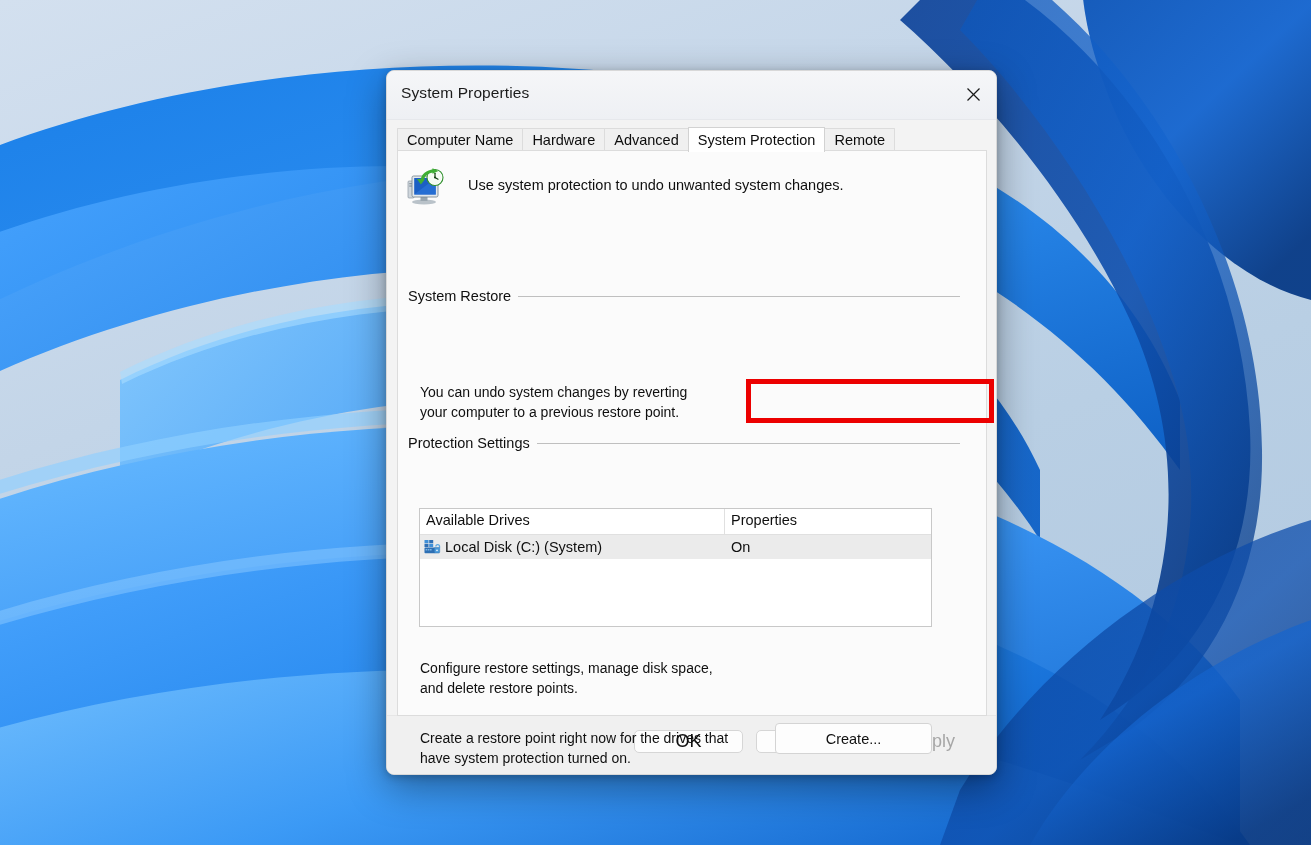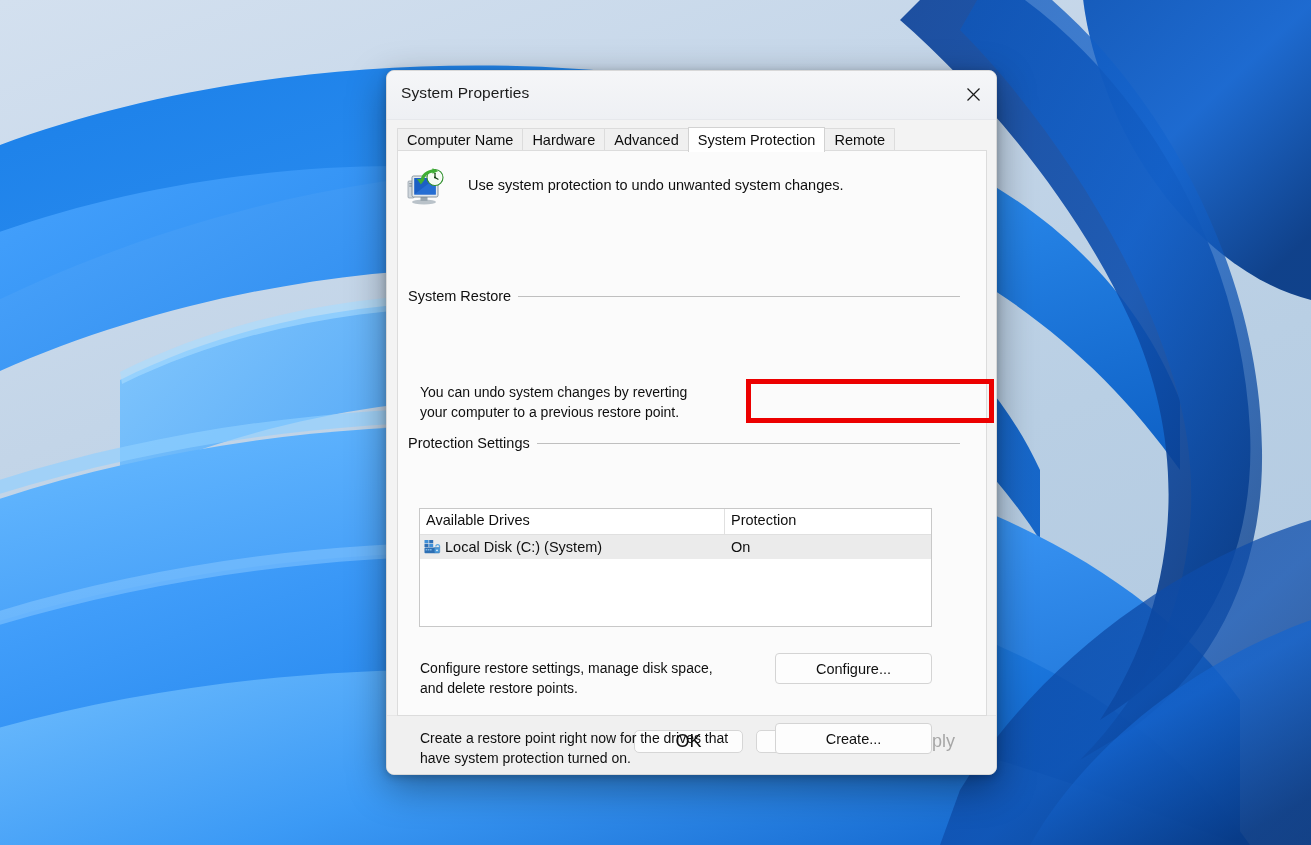--- a/index.html
+++ b/index.html
@@ -384,21 +384,21 @@
       <div id="restore-highlight"></div>
 
       <div class="group-head" style="top:254px;">
         <span class="label">Protection Settings</span>
         <span class="rule"></span>
       </div>
 
       <div id="drives-list">
         <div id="drives-header">
           <div class="hcell col-drive">Available Drives</div>
-          <div class="hcell col-prot">Protection</div>
+          <div class="hcell col-prot">Properties</div>
         </div>
         <div class="drive-row">
           <div class="dcell col-drive">
             <svg id="drive-icon" viewBox="0 0 18 16">
               <rect x="0.5" y="1" width="4" height="3.2" fill="#3f8fd8"></rect>
               <rect x="5.2" y="1" width="4" height="3.2" fill="#2f6fb5"></rect>
               <rect x="0.5" y="4.8" width="4" height="3.2" fill="#2f6fb5"></rect>
               <rect x="5.2" y="4.8" width="4" height="3.2" fill="#3f8fd8"></rect>
               <rect x="0.5" y="8.6" width="11" height="5.6" rx="0.8" fill="#2d6fb4"></rect>
               <rect x="1.6" y="10.2" width="1.6" height="1.2" fill="#8fc4ef"></rect>
@@ -412,21 +412,20 @@
             <span>Local Disk (C:) (System)</span>
           </div>
           <div class="dcell col-prot">On</div>
         </div>
       </div>
 
       <div class="body-text" style="left:22px; top:507px; width:350px;">
         <div>Configure restore settings, manage disk space,</div>
         <div>and delete restore points.</div>
       </div>
-      <div class="btn" style="left:377px; top:502px; width:157px; height:31px;">Configure...</div>
 
       <div class="body-text" style="left:22px; top:577px; width:360px;">
         <div>Create a restore point right now for the drives that</div>
         <div>have system protection turned on.</div>
       </div>
       <div class="btn" style="left:377px; top:572px; width:157px; height:31px;">Create...</div>
 
     </div>
 
     <div id="footer">

